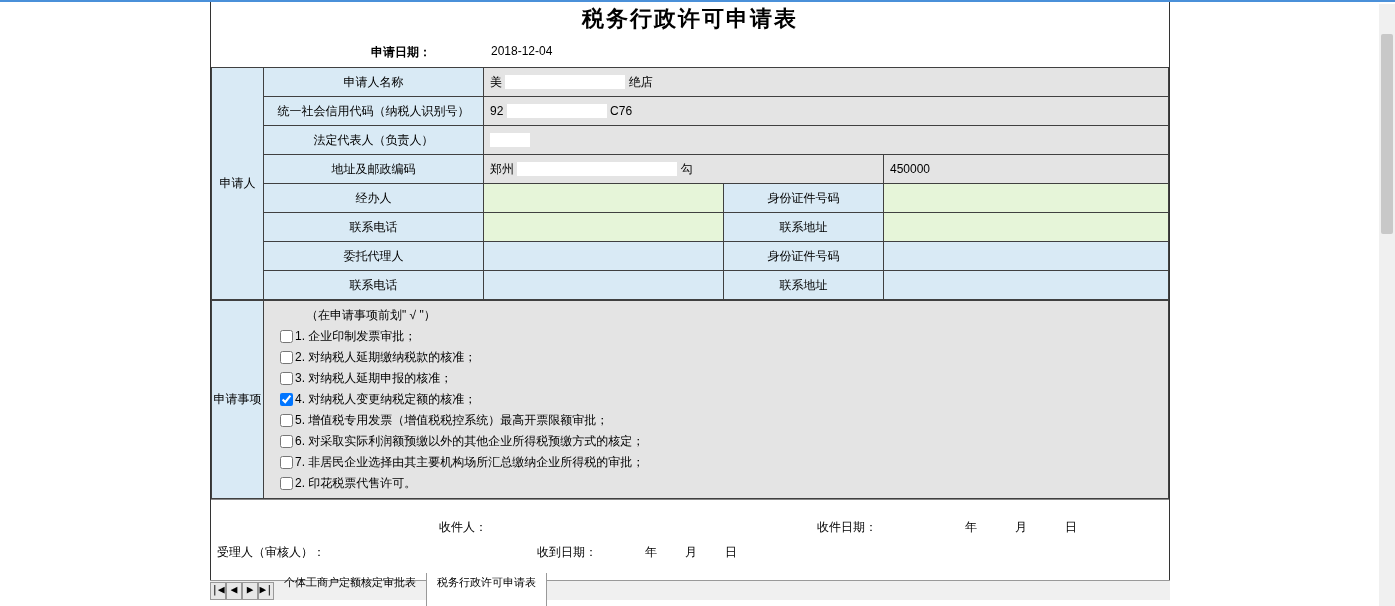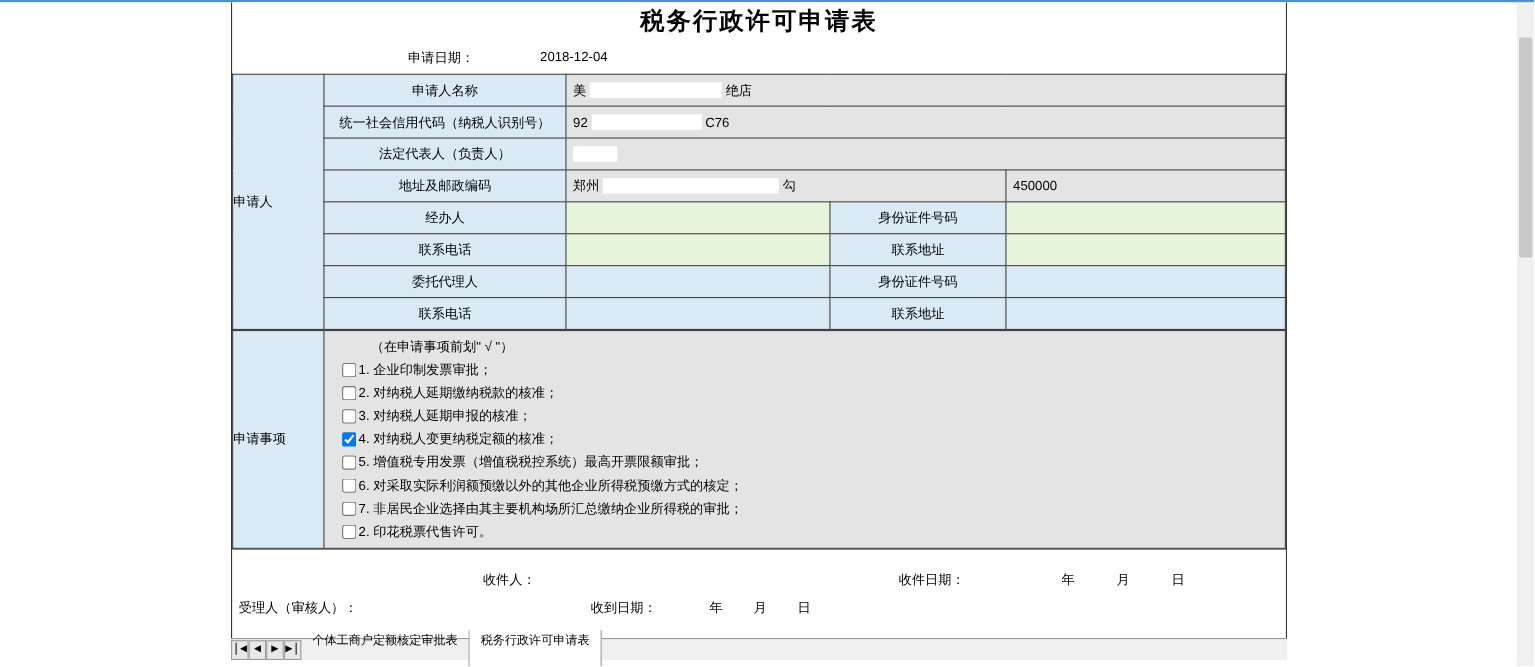--- a/index.html
+++ b/index.html
@@ -40,28 +40,29 @@
       letter-spacing: 2px;
     }
     .date-row {
       display: flex;
       padding: 4px 0 6px 0;
     }
     .date-label {
       width: 280px;
       text-align: center;
       padding-left: 100px;
+      font-weight: bold;
     }
     .date-value {
       padding-left: 0;
     }
     table { border-collapse: collapse; width: 100%; }
     td { border: 1px solid #404040; padding: 0; vertical-align: middle; }
     .hdr { text-align: center; background: #d9eaf5; height: 29px; }
-    .lbl-col { width: 83px; background: #d9eaf5; }
+    .lbl-col { width: 52px; background: #d9eaf5; text-align: center; }
     .name-col { width: 220px; text-align: center; }
     .val { padding-left: 6px; background: #e4e4e4; height: 29px; }
     .val-green { background: #e6f5d9; }
     .val-blue { background: #d9eaf5; }
     .sub-lbl { text-align: center; background: #d9eaf5; width: 160px; }
     .matters-body {
       background: #e4e4e4;
       padding: 4px 10px 4px 12px;
       line-height: 21px;
     }

